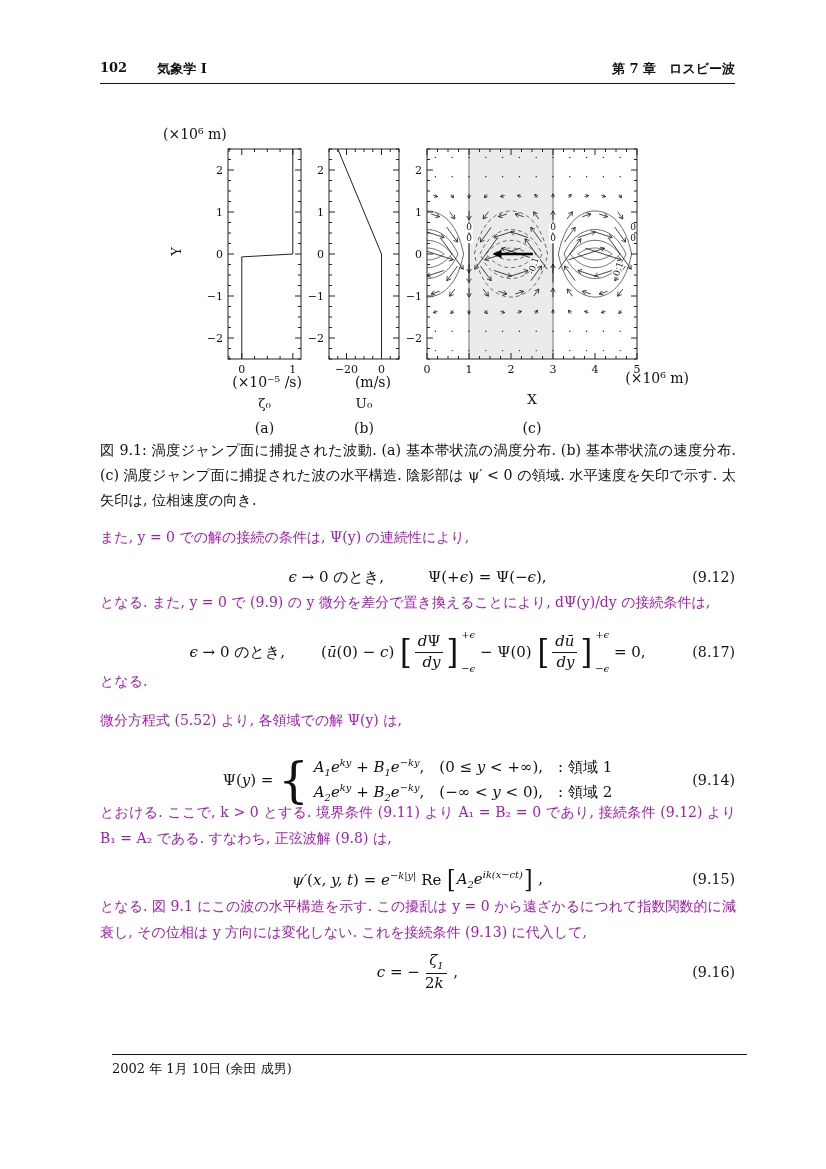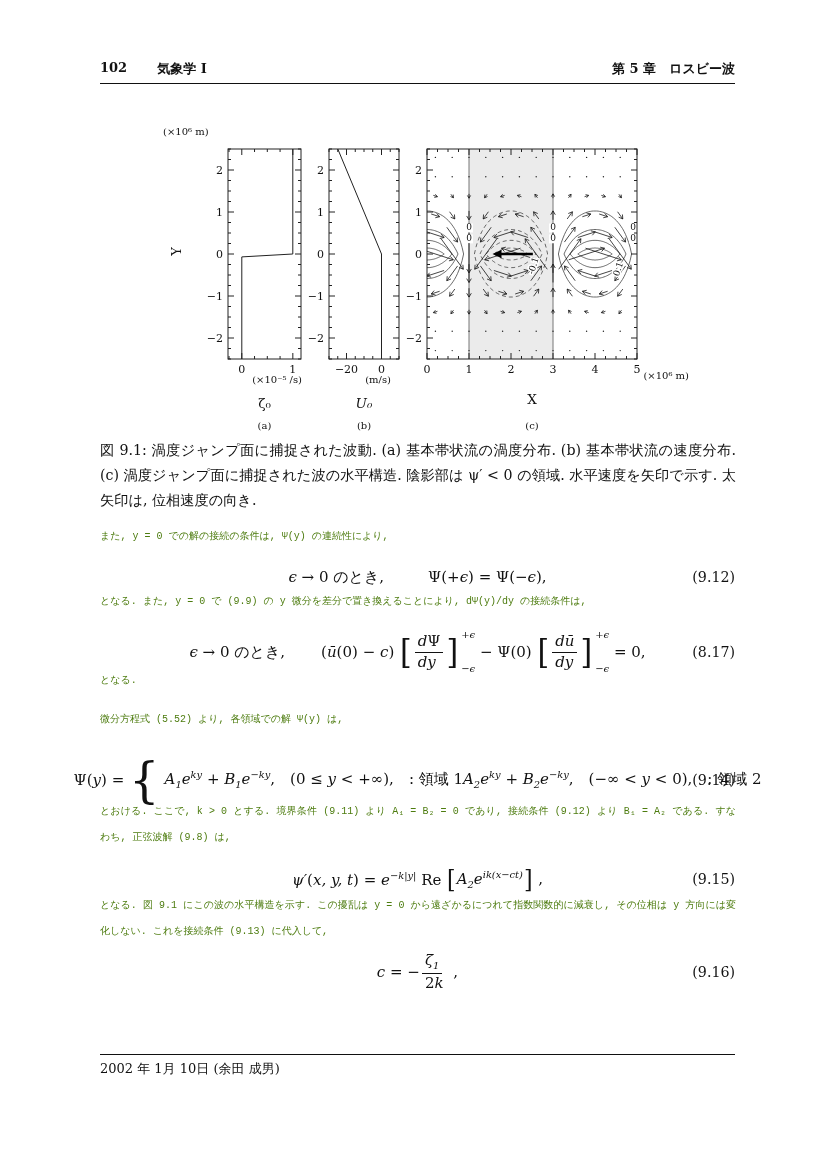--- a/index.html
+++ b/index.html
@@ -3,64 +3,64 @@
 <meta charset="utf-8">
 <style>
   html,body{margin:0;padding:0;background:#9a9a9a;}
   .page{position:relative;width:826px;height:1169px;background:#ffffff;margin:0 auto;
         font-family:"DejaVu Serif","Liberation Serif",serif;color:#111;overflow:hidden;}
   
   .hdr{position:absolute;left:100px;top:60px;width:635px;height:23px;border-bottom:1.3px solid #111;
        font-weight:bold;font-size:13px;display:flex;align-items:flex-start;}
   .hdr .pgnum{margin-right:30px;}
   .hdr .chap{margin-left:auto;}
-  .ftr{position:absolute;left:100px;top:1054px;width:635px;border-top:1.3px solid #111;padding-top:5px;
+  .ftr{position:absolute;left:112px;top:1054px;width:635px;border-top:1.3px solid #111;padding-top:5px;
        font-size:13px;display:flex;justify-content:space-between;}
   .ftr .file{font-family:"DejaVu Sans Mono","Liberation Mono",monospace;font-size:12.3px;}
   
   #figsvg{position:absolute;left:150px;top:125px;}
-  .figlabel{position:absolute;font-size:10px;color:#111;}
+  .figlabel{position:absolute;font-size:14px;color:#111;}
   .flcenter{text-align:center;}
   .flright{text-align:right;}
   .ylab{transform:rotate(-90deg);font-size:13px;}
   .varlab{font-size:13.5px;}
   .cap{position:absolute;left:100px;top:438px;width:636px;font-size:14.2px;line-height:25px;text-align:justify;}
   
-  .para{position:absolute;left:100px;width:636px;font-size:10px;line-height:26px;text-align:justify;color:#4d7c0f;font-family:Liberation Mono, monospace;}
+  .para{position:absolute;left:100px;width:636px;font-size:14px;line-height:26px;text-align:justify;color:#a21caf;}
   
   .eq{position:absolute;left:100px;width:635px;display:flex;align-items:center;justify-content:center;
       font-size:15px;color:#111;}
   .eqbody{display:inline-flex;align-items:center;}
   .eqnum{position:absolute;right:0;top:50%;transform:translateY(-50%);font-size:14.2px;font-style:normal;}
   .mrun{white-space:pre;}
   .mi{font-style:italic;}
   .mr{font-style:normal;}
   .eq sup,.eq sub{font-size:66%;font-style:italic;}
-  .frac{display:inline-flex;flex-direction:column;align-items:flex-start;margin:4px 2px;line-height:1.3;}
+  .frac{display:inline-flex;flex-direction:column;align-items:flex-end;margin:4px 2px;line-height:1.3;}
   .fn{padding:0 3px;border-bottom:1px solid #111;}
   .fd{padding:0 3px;}
   .brwrap{display:inline-flex;align-items:center;}
   .brinner{display:inline-flex;align-items:center;}
   .bigbr{font-size:30px;line-height:1;font-weight:400;transform:scaleY(1.12);padding:0 1px;}
   .limstack{display:inline-flex;flex-direction:column;justify-content:space-between;height:44px;
             font-size:10px;line-height:1;margin-left:2px;font-style:italic;}
   .caseswrap{display:inline-flex;align-items:center;}
   .cbrace{font-size:48px;line-height:.8;font-weight:300;margin-right:5px;transform:scaleY(1.02);}
-  .cases{display:inline-flex;row-gap:4px;}
+  .cases{display:inline-flex;flex-direction:column;row-gap:4px;}
   .caserow{display:flex;align-items:baseline;white-space:pre;}
 </style>
 </head>
 <body>
 
 <div class="page">
 
   <div class="hdr">
     <span class="pgnum">102</span>
     <span>気象学 I</span>
-    <span class="chap">第 5 章　ロスビー波</span>
+    <span class="chap">第 7 章　ロスビー波</span>
   </div>
 
   <svg id="figsvg" width="560" height="258">
       <g>
         <polyline points="91.8,234.0 91.8,131.9 142.8,129.0 142.8,24.0" fill="none" stroke="#222" stroke-width="1"></polyline>
         <g stroke="#222222" stroke-width="1" fill="none">
           <rect x="78" y="24" width="73" height="210"></rect>
           <line x1="79.02097902097903" y1="234" x2="79.02097902097903" y2="231"></line>
           <line x1="79.02097902097903" y1="24" x2="79.02097902097903" y2="27"></line>
           <line x1="91.78321678321679" y1="234" x2="91.78321678321679" y2="228"></line>
@@ -650,21 +650,21 @@
     </svg>
 
   <span class="figlabel" style="left:163px;top:126px;">(×10⁶ m)</span>
   <span class="figlabel ylab" style="left:172px;top:244px;">Y</span>
 
   <span class="figlabel flright" style="left:180px;top:374px;width:122px;">(×10⁻⁵ /s)</span>
   <span class="figlabel flcenter varlab" style="left:228px;top:395px;width:73px;">ζ₀</span>
   <span class="figlabel flcenter" style="left:228px;top:420px;width:73px;">(a)</span>
 
   <span class="figlabel flright" style="left:291px;top:374px;width:100px;">(m/s)</span>
-  <span class="figlabel flcenter varlab" style="left:329px;top:395px;width:70px;font-style:italic;">U₀</span>
+  <span class="figlabel flcenter varlab" style="left:329px;top:395px;width:70px;">U₀</span>
   <span class="figlabel flcenter" style="left:329px;top:420px;width:70px;">(b)</span>
 
   <span class="figlabel flright" style="left:549px;top:370px;width:140px;">(×10⁶ m)</span>
   <span class="figlabel flcenter varlab" style="left:427px;top:391px;width:210px;">X</span>
   <span class="figlabel flcenter" style="left:427px;top:420px;width:210px;">(c)</span>
 
   <div class="cap">図 9.1: 渦度ジャンプ面に捕捉された波動. (a) 基本帯状流の渦度分布. (b) 基本帯状流の速度分布. (c) 渦度ジャンプ面に捕捉された波の水平構造. 陰影部は ψ′ &lt; 0 の領域. 水平速度を矢印で示す. 太矢印は, 位相速度の向き.</div>
 
   <div class="para" style="top:524px;">また, y = 0 での解の接続の条件は, Ψ(y) の連続性により,</div>
 

